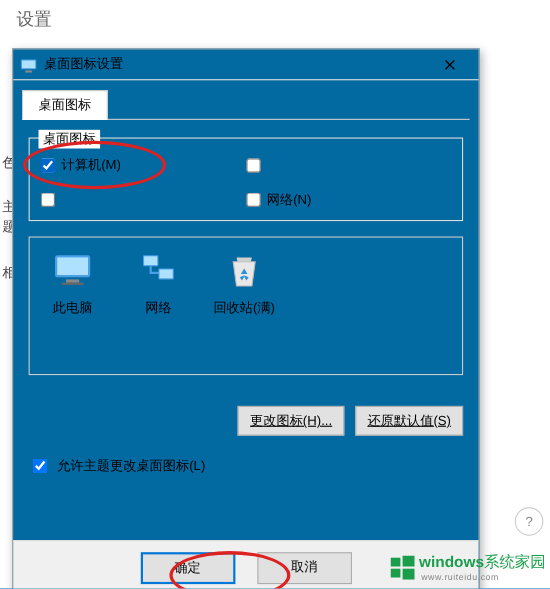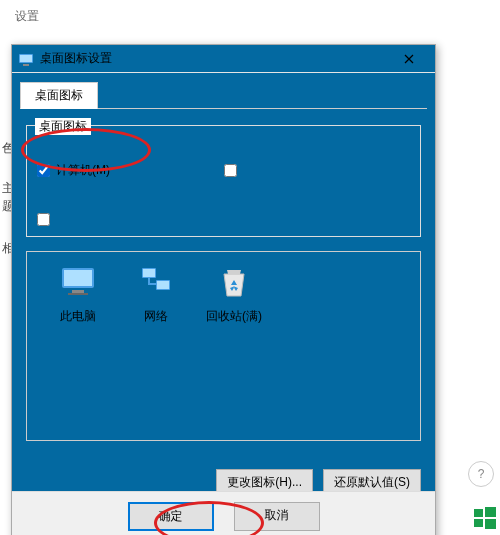--- a/index.html
+++ b/index.html
@@ -7,21 +7,21 @@
     margin: 0;
     width: 500px;
     height: 535px;
     font-family: "Microsoft YaHei", "Segoe UI", Tahoma, sans-serif;
     font-size: 12px;
     background: #fff;
     color: #000;
     position: relative;
     overflow: hidden;
   }
-  .bg-header { position:absolute; left:15px; top:8px; font-size:12px; color:#666; }
+  .bg-header { position:absolute; left:15px; top:8px; font-size:16px; color:#666; }
   .left-letters { position:absolute; left:2px; font-size:12px; color:#444; }
   .dialog {
     position: absolute;
     left: 11px; top: 44px;
     width: 425px; height: 498px;
     background: #0369a1;
     border: 1px solid #aaa;
     box-shadow: 2px 2px 8px rgba(0,0,0,0.3);
   }
   .titlebar {
@@ -49,43 +49,43 @@
     border:1px solid #ddd;
     margin-top:10px;
     padding: 16px 10px 10px 10px;
     position:relative;
   }
   .group-legend {
     position:absolute; top:-8px; left:8px;
     background:#fff; padding:0 4px; font-size:12px;
   }
   .chk-grid { display:grid; grid-template-columns: 1fr 1fr; row-gap:14px; }
-  .chk { display:flex; align-items:center; gap:6px; font-size:12px;margin-top:20px; }
+  .chk { display:flex; align-items:center; gap:6px; font-size:12px; }
   .chk input { width:13px; height:13px; accent-color:#0066cc; margin:0; }
   .iconbox {
     border:1px solid #ccc;
     margin-top:14px;
-    height:190px;
-    padding:10px 20px;
+    height:126px;
+    padding:10px 8px;
     position:relative;
   }
   .iconrow { display:flex; gap:16px; }
   .icell { width:62px; text-align:center; font-size:12px; }
   .icell .ic { width:40px; height:40px; margin:0 auto 6px; display:flex; align-items:center; justify-content:center; }
   .btn {
     border:1px solid #adadad;
     background:#e1e1e1;
     padding:4px 10px;
     font-size:12px;
     cursor:default;
     min-width:90px;
     text-align:center;
   }
   .btn.primary { border:2px solid #0078d7; background:#e1e1e1; }
-  .btnrow { display:flex; justify-content:flex-end; gap:10px; margin-top:28px; }
+  .btnrow { display:flex; justify-content:flex-end; gap:10px; margin-top:28px;text-decoration:underline; }
   .theme-chk { margin-top:18px; display:flex; align-items:center; gap:6px; }
   .footer { position:absolute; left:0; right:0; bottom:0; padding:10px 14px; background:#f0f0f0; border-top:1px solid #ddd; display:flex; justify-content:center; gap:20px; }
   .footer .btn { min-width:86px; }
   .ellipse-red { position:absolute; border:3px solid #d22; border-radius:50%; pointer-events:none; }
   .help-q {
     position:absolute; right:6px; bottom:48px;
     width:26px;height:26px;border:1px solid #ccc;border-radius:50%;
     display:flex;align-items:center;justify-content:center;color:#888;background:#fff;
   }
   .watermark {
@@ -135,20 +135,24 @@
       <div class="chk-grid">
         <label class="chk">
           <input type="checkbox" checked="" style="">
           <span>计算机(M)</span>
         </label>
         <label class="chk">
           <input type="checkbox" style="">
         </label>
         <label class="chk">
           <input type="checkbox" style="">
+        </label>
+        <label class="chk">
+          <input type="checkbox" style="">
+          <span>网络(N)</span>
         </label>
       </div>
       <div class="ellipse-red" style="left:-6px; top:2px; width:130px; height:44px;"></div>
     </div>
 
     <div class="iconbox">
       <div class="iconrow">
         <div class="icell">
           <div class="ic">
             <svg viewBox="0 0 40 40">
@@ -209,13 +213,17 @@
 
 <div class="watermark">
   <span class="wm-logo">
     <svg viewBox="0 0 22 22">
         <rect x="0" y="2" width="9" height="8" fill="#1a9e4b"></rect>
         <rect x="11" y="0" width="11" height="10" fill="#1a9e4b"></rect>
         <rect x="0" y="12" width="9" height="8" fill="#1a9e4b"></rect>
         <rect x="11" y="12" width="11" height="10" fill="#1a9e4b"></rect>
       </svg>
   </span>
+  <span>
+    <span style="font-weight:bold">windows</span><span>系统家园</span>
+    <div class="wm-sub">www.ruiteidu.com</div>
+  </span>
 </div>
 
 </body></html>

